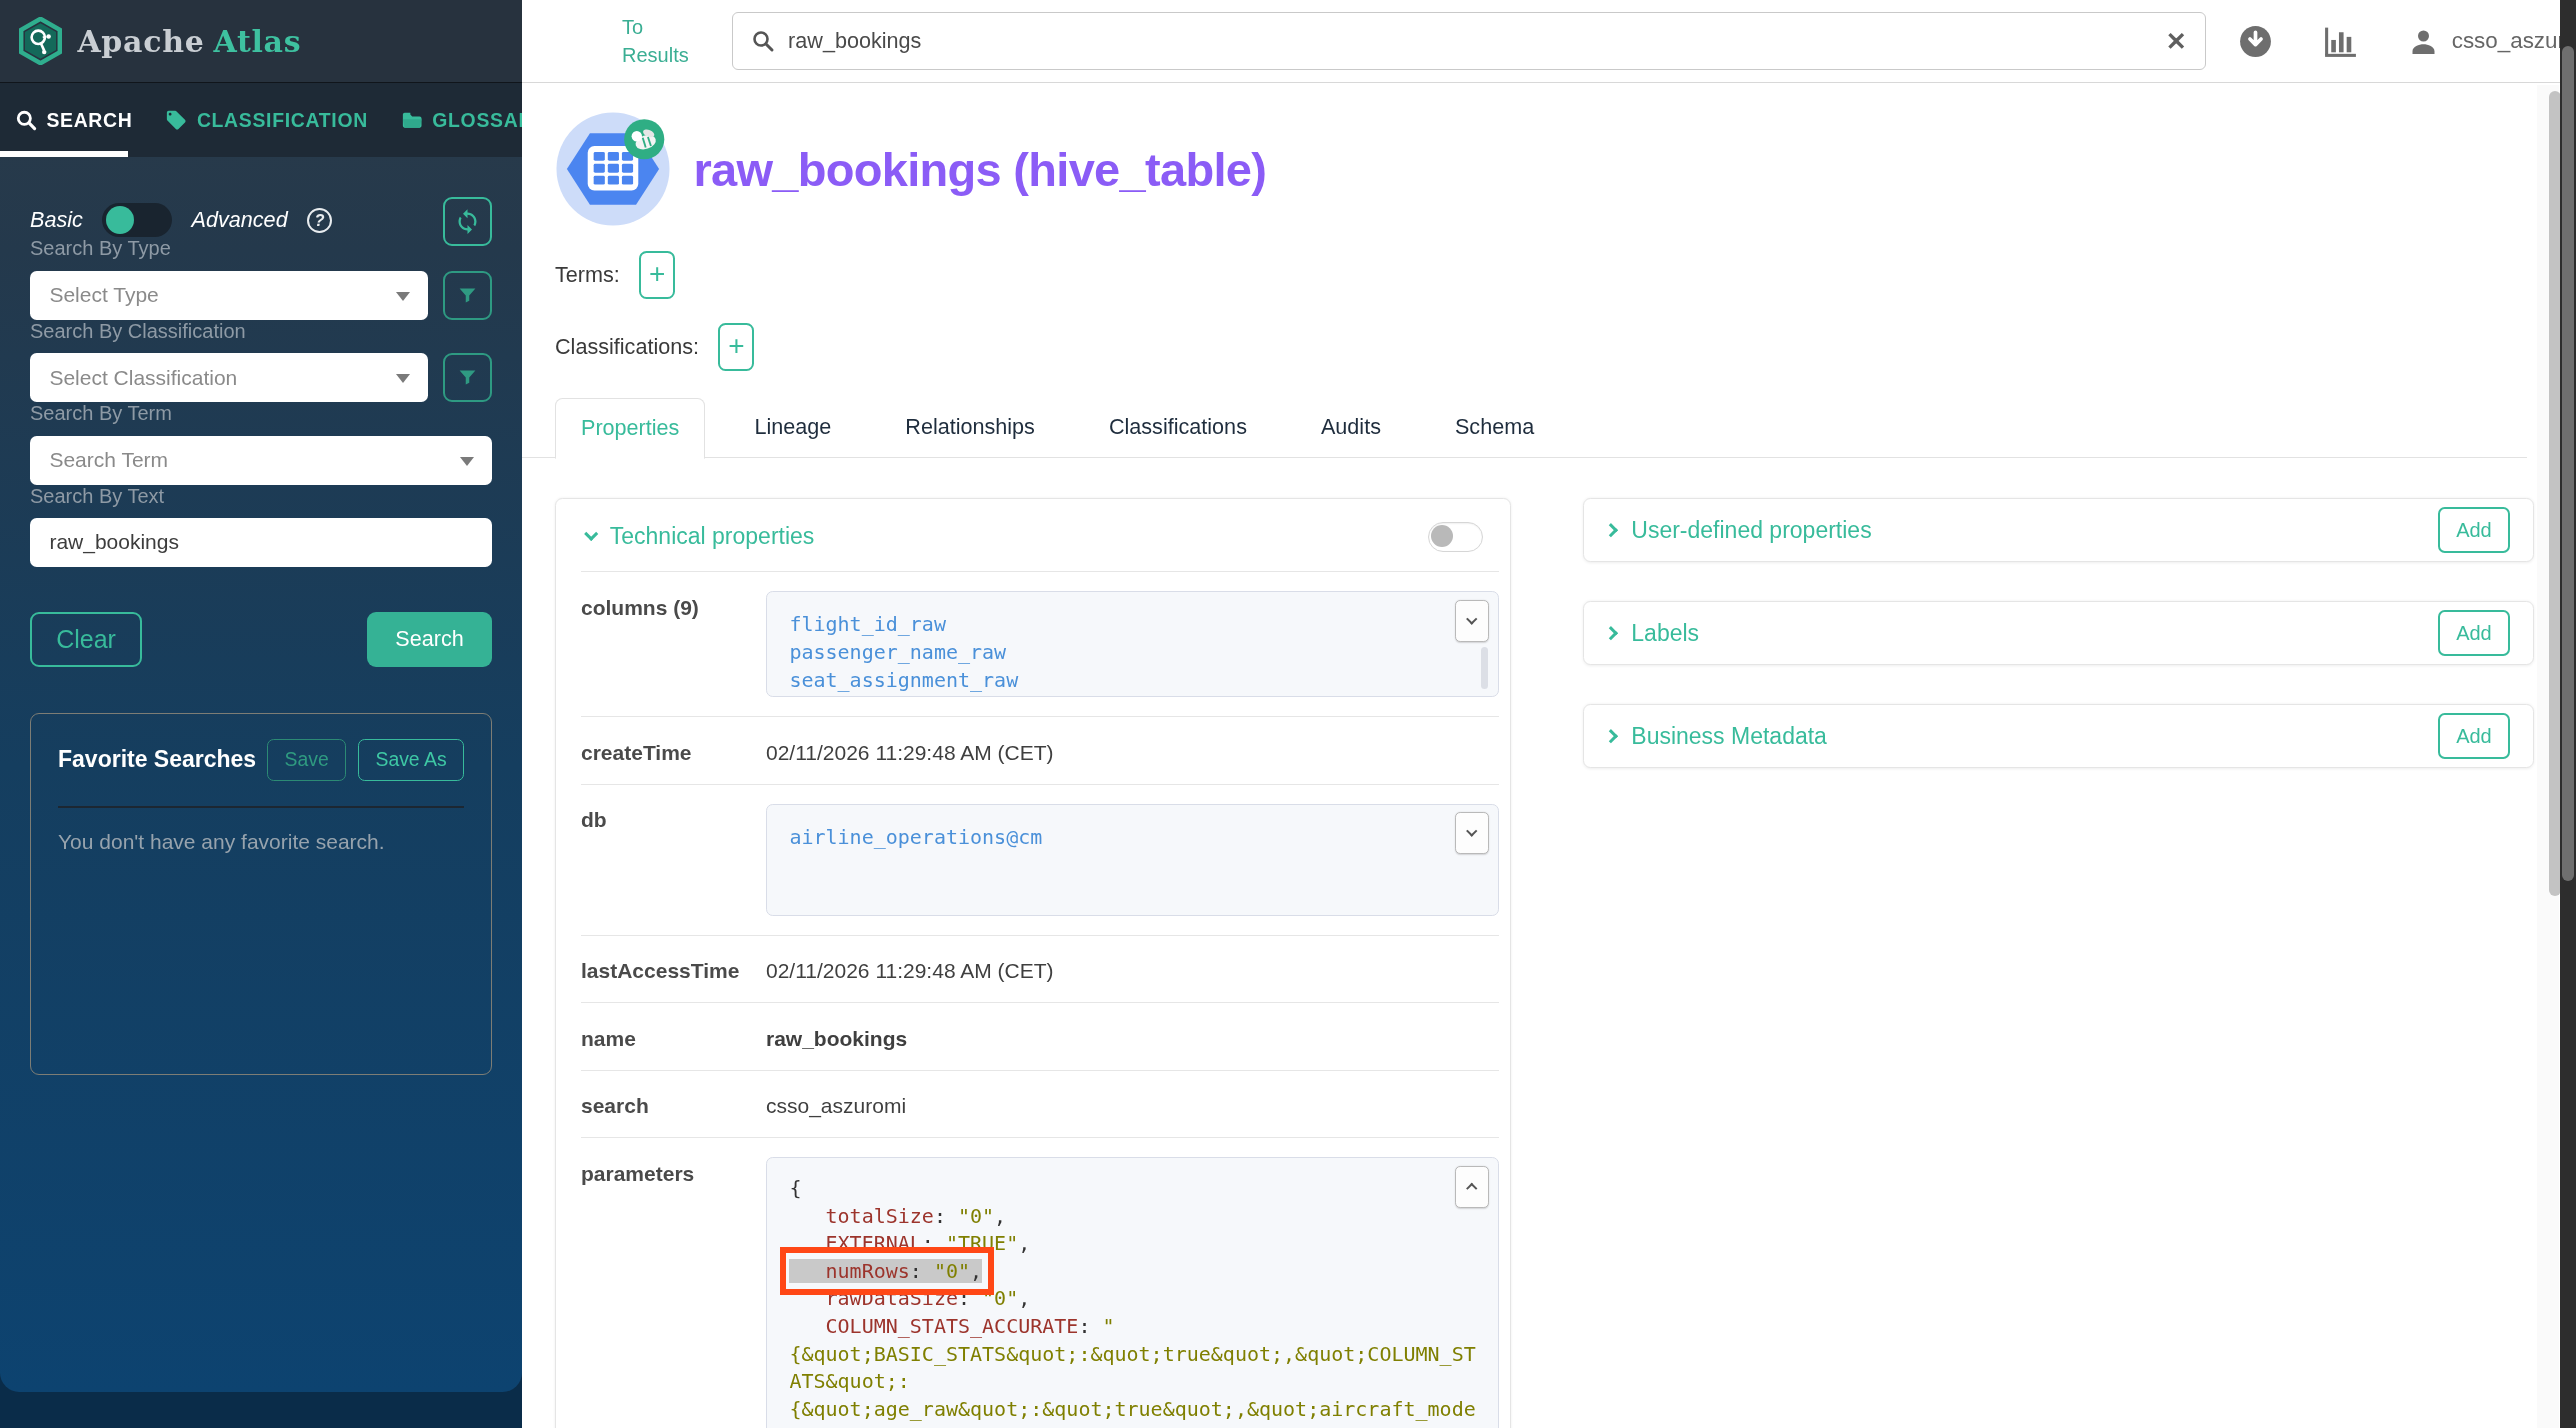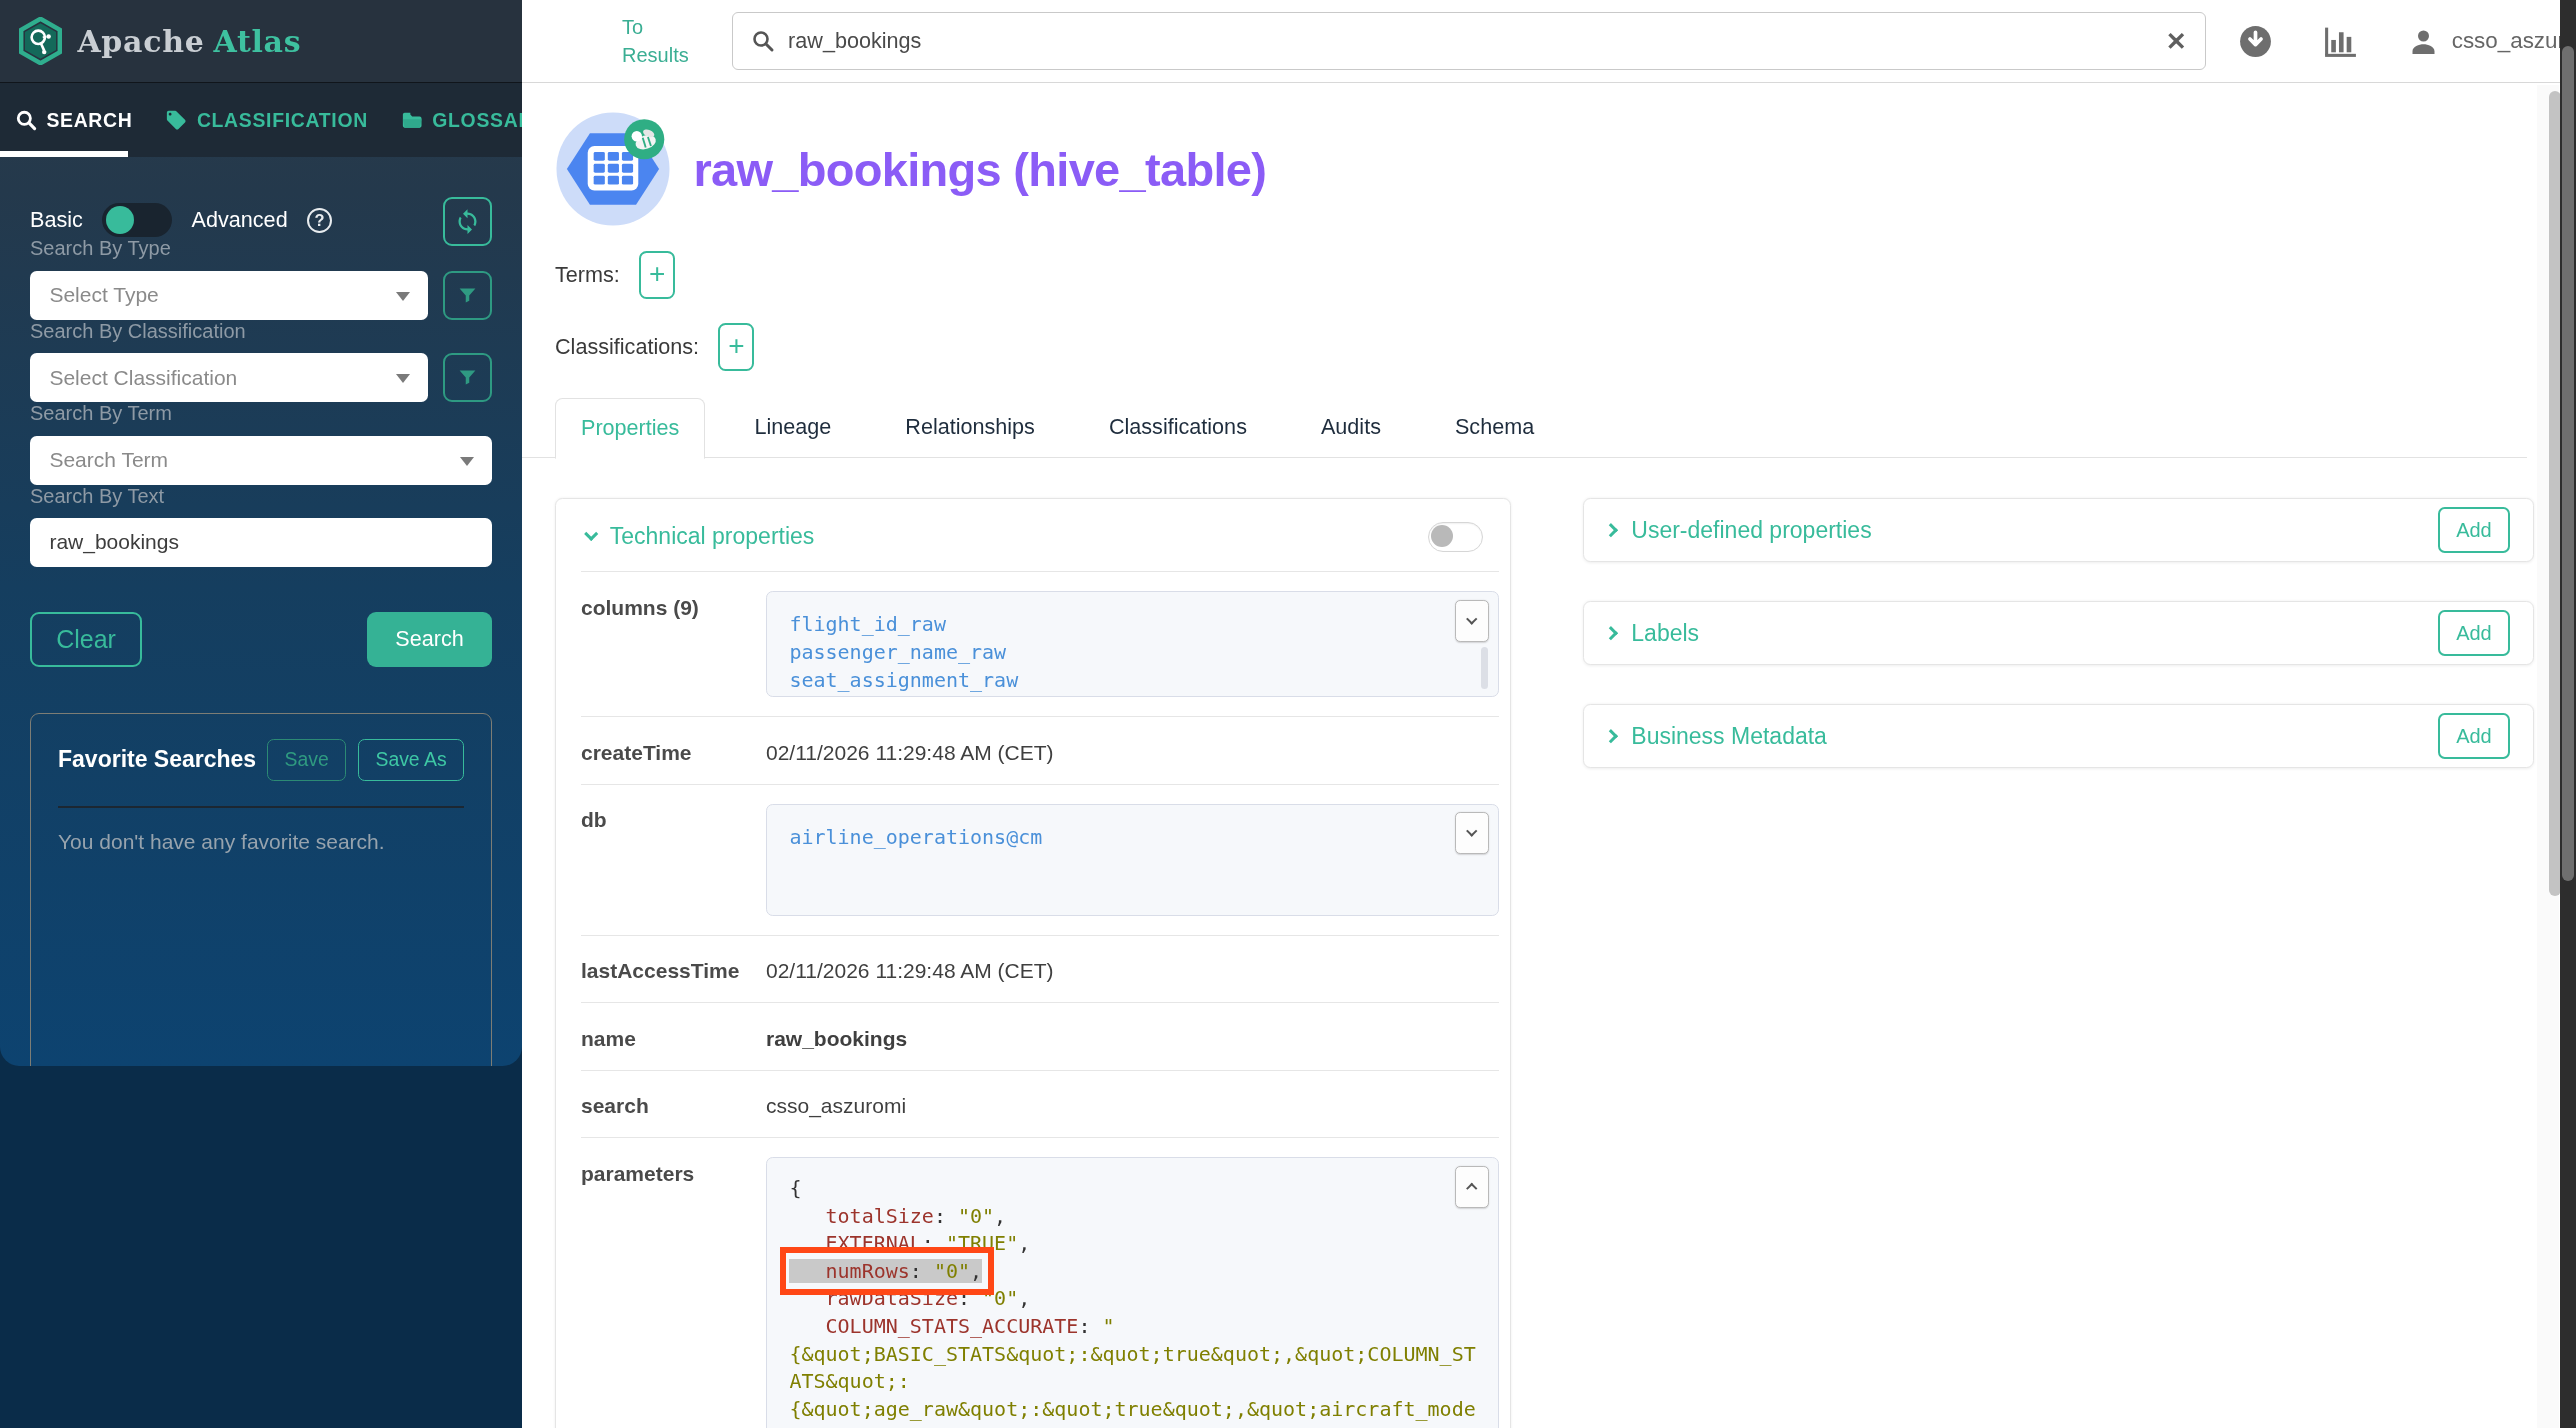--- a/index.html
+++ b/index.html
@@ -2,36 +2,36 @@
 <html style="font-size:12px"><head>
 <meta charset="utf-8">
 <style>
   * { margin:0; padding:0; box-sizing:border-box; }
   html,body { width:2576px; height:1428px; overflow:hidden; background:#fff;
     font-family:"Liberation Sans", sans-serif; }
   .window { position:relative; width:2576px; height:1428px; }
 
   
   .sidebar-backdrop { position:absolute; left:0; top:0; width:522px; height:1428px; background:#0a2c49; }
-  .sidebar { position:absolute; left:0; top:0; width:522px; height:1066px;
+  .sidebar { position:absolute; left:0; top:0; width:522px; height:1392px;
     background:linear-gradient(180deg,#2c3b49 0%, #24394c 18%, #153e5f 55%, #0d4370 100%);
     border-radius:0 0 19.4px 19.4px; overflow:hidden; }
   .logo-row { height:82px; background:#27323e; display:flex; align-items:center; padding-left:19.4px; gap:15px; }
   .logo-hex { width:43px; height:48px; }
   .brand { font-family:"DejaVu Serif", serif; font-weight:bold; font-size:30px; letter-spacing:0.7px; }
   .brand .apache { color:#c9ced3; }
   .brand .atlas { color:#3ec1a0; margin-left:9px; }
   .nav-row { height:75px; background:#1e2a36; border-top:1.5px solid #10151b; display:flex; align-items:center;
     padding-left:15px; gap:33px; position:relative; }
   .nav-item { display:flex; align-items:center; gap:9px; font-size:19.4px; font-weight:bold; letter-spacing:0.7px;
     color:#38bb9b; cursor:pointer; }
   .nav-item.active { color:#ffffff; }
   .nav-underline { position:absolute; left:0; bottom:0; width:128px; height:6px; background:#ffffff; }
   .side-form { padding:27px 30px 0 30px; }
-  .toggle-row { display:flex; align-items:center; gap:19.4px; margin-top:19.4px; position:relative; }
+  .toggle-row { display:flex; align-items:center; gap:19.4px; margin-top:19.4px; position:relative;font-style:italic; }
   .toggle-row .lab { color:#fff; font-size:21.6px; }
   .pill-toggle { width:70px; height:34px; background:#19242f; border-radius:17px; position:relative; cursor:pointer; }
   .pill-toggle .knob { position:absolute; left:3.7px; top:3px; width:28px; height:28px; border-radius:50%; background:#38bb9b; }
   .help-circle { width:25px; height:25px; border:2.2px solid #e8ecef; border-radius:50%; color:#e8ecef; font-size:16.4px;
     display:flex; align-items:center; justify-content:center; font-weight:bold; }
   .refresh-btn { position:absolute; right:0; top:-6px; width:49px; height:49px; border:2.2px solid #38bb9b;
     border-radius:9px; display:flex; align-items:center; justify-content:center; cursor:pointer; }
   .field-label { color:#8e9aa5; font-size:20px; margin-bottom:10.4px; }
   .select-row { display:flex; gap:15px; align-items:center; }
   .fake-select { flex:1; height:49px; background:#fff; border-radius:6.7px; display:flex; align-items:center;

